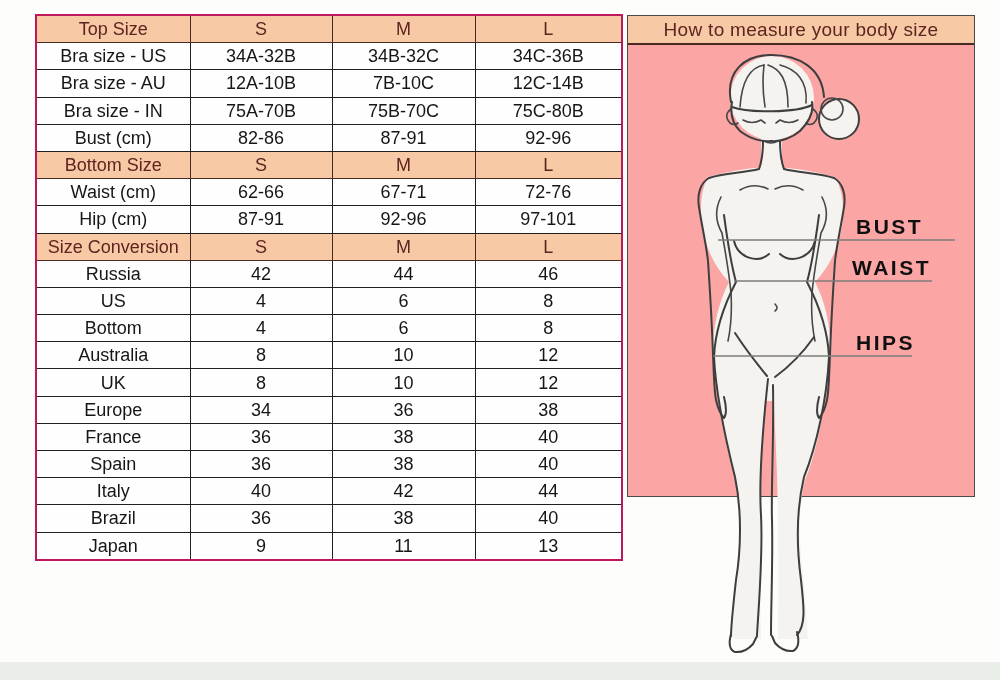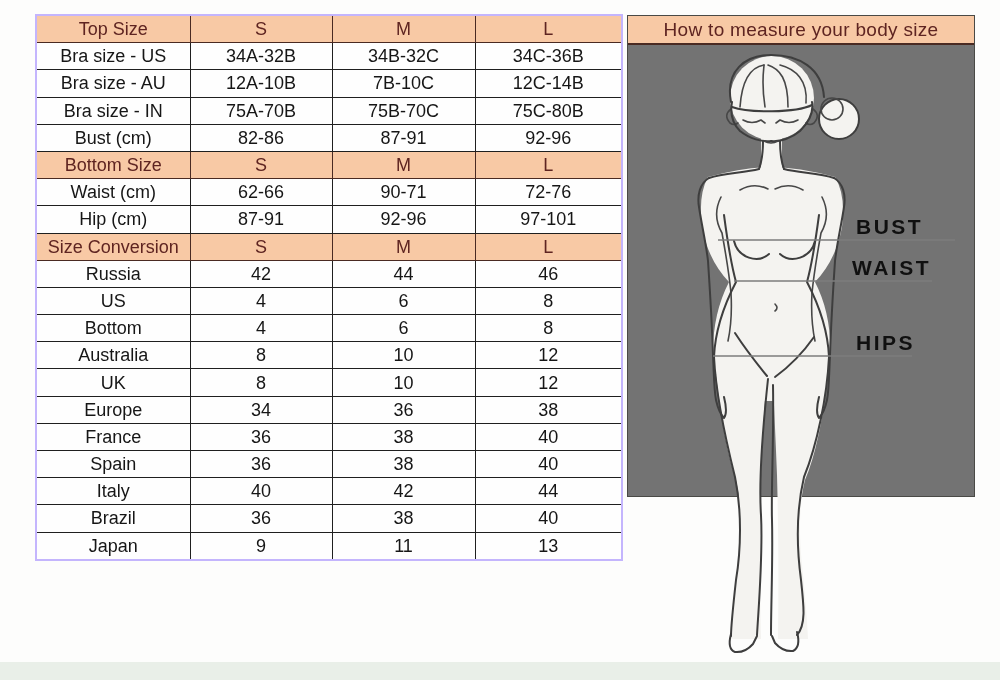--- a/index.html
+++ b/index.html
@@ -4,39 +4,39 @@
 <style>
   html,body{margin:0;padding:0;background:#ffffff;}
   .stage{
     position:relative;width:1000px;height:680px;background:#fdfdfc;overflow:hidden;
     font-family:"Liberation Sans", sans-serif;
   }
   
   table.size-table{
     position:absolute;left:35px;top:14px;width:588px;
     border-collapse:collapse;table-layout:fixed;
-    border:2px solid #c4b5fd;
+    border:2px solid #be185d;
   }
   table.size-table td{
     border:1px solid #1f1f1f;
     height:26.2px;padding:0 2px;
     text-align:center;vertical-align:middle;
     font-size:18px;color:#161616;line-height:1;
     background:#fefefe;
     white-space:nowrap;overflow:hidden;
   }
   table.size-table tr.hdr td{
     background:#f8c9a5;
     color:#5e2421;
     border-color:#4a2a22;
   }
   
   .panel{
     position:absolute;left:627px;top:15px;width:348px;height:482px;
-    box-sizing:border-box;background:#737373;
+    box-sizing:border-box;background:#fca5a5;
     border:1px solid #4a4a46;
   }
   .panel-header{
     box-sizing:border-box;height:29px;
     background:#f8c9a5;color:#5e2421;
     border-bottom:2px solid #4a2a22;
     display:flex;align-items:center;justify-content:center;
     font-size:19px;letter-spacing:0.3px;
   }
   .panel-body{position:relative;width:100%;height:614px;}
@@ -94,21 +94,21 @@
         </tr>
         <tr class="hdr">
           <td>Bottom Size</td>
           <td>S</td>
           <td>M</td>
           <td>L</td>
         </tr>
         <tr>
           <td>Waist (cm)</td>
           <td>62-66</td>
-          <td>90-71</td>
+          <td>67-71</td>
           <td>72-76</td>
         </tr>
         <tr>
           <td>Hip (cm)</td>
           <td>87-91</td>
           <td>92-96</td>
           <td>97-101</td>
         </tr>
         <tr class="hdr">
           <td>Size Conversion</td>

